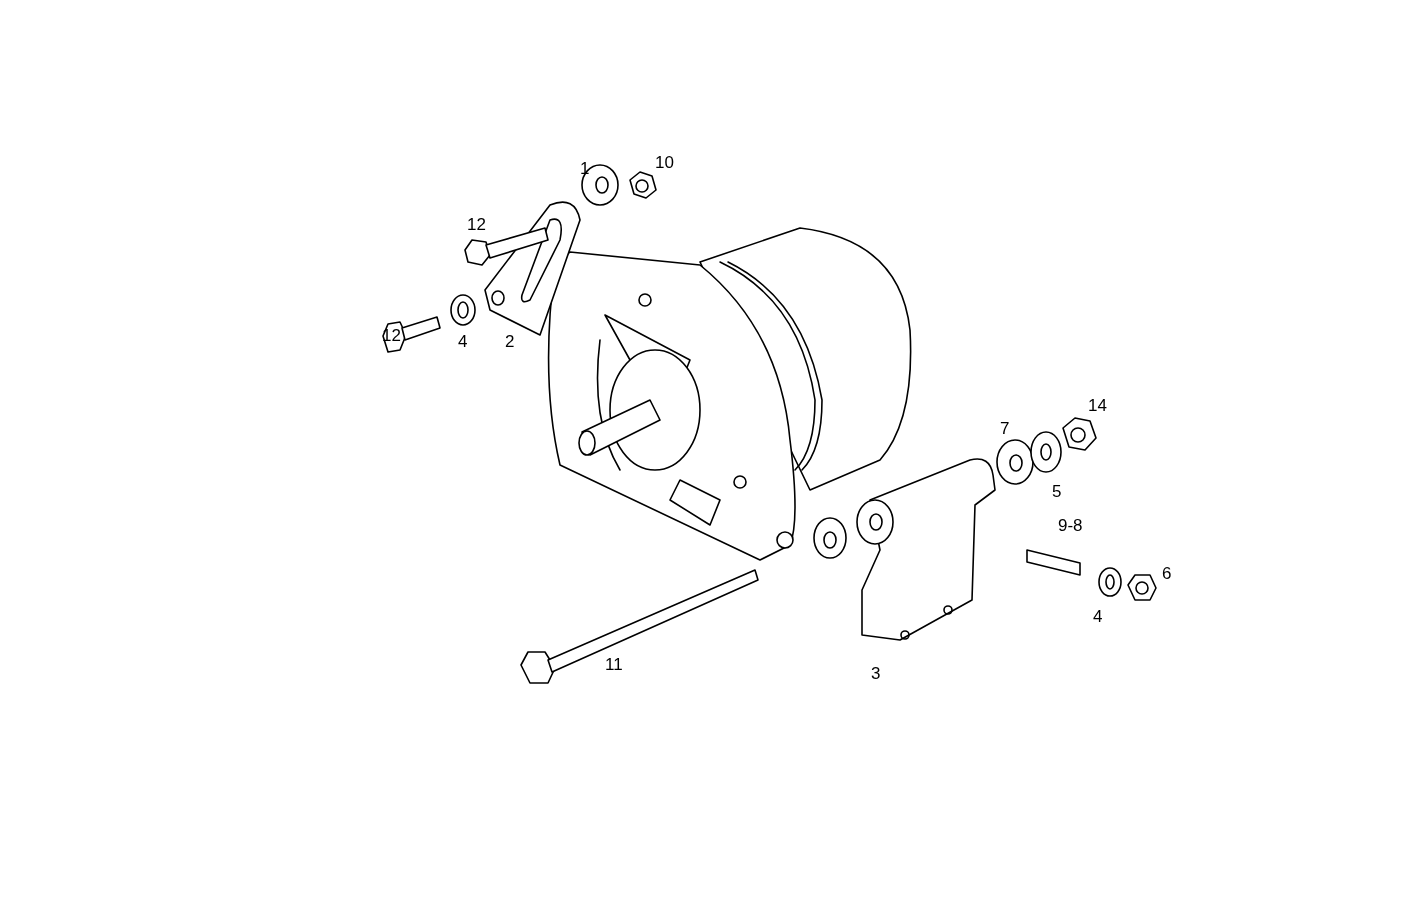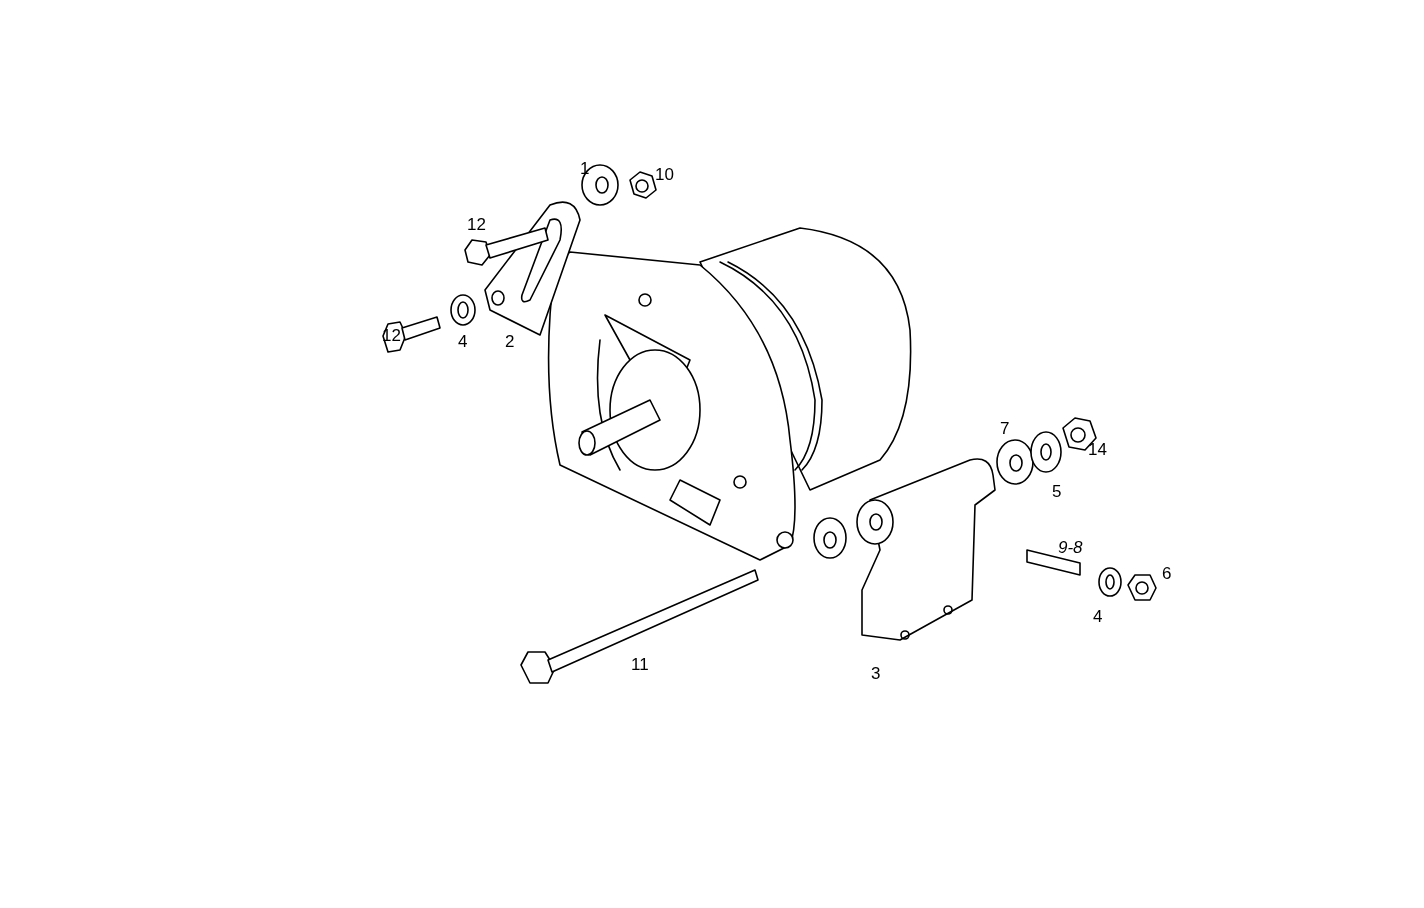--- a/index.html
+++ b/index.html
@@ -69,26 +69,26 @@
   <path class="fl" d="M1027 550 L1080 563 L1080 575 L1027 562 Z"></path>
 
   <ellipse class="fl" cx="1110" cy="582" rx="11" ry="14"></ellipse>
   <ellipse class="ln" cx="1110" cy="582" rx="4" ry="7"></ellipse>
   <polygon class="fl" points="1128,585 1135,575 1150,575 1156,588 1150,600 1135,600"></polygon>
   <circle class="ln" cx="1142" cy="588" r="6"></circle>
 </svg>
 
 <div id="labels">
     <div class="lbl" style="left: 580px; top: 160px;">1</div>
-    <div class="lbl" style="left: 655px; top: 166px;">10</div>
+    <div class="lbl" style="left: 655px; top: 154px;">10</div>
     <div class="lbl" style="left: 467px; top: 216px;">12</div>
     <div class="lbl" style="left: 382px; top: 300px; margin-top: 27px;">12</div>
     <div class="lbl" style="left: 458px; top: 333px;">4</div>
     <div class="lbl" style="left: 505px; top: 333px;">2</div>
     <div class="lbl" style="left: 1000px; top: 420px;">7</div>
-    <div class="lbl" style="left: 1088px; top: 397px; margin-top: 44px;">14</div>
+    <div class="lbl" style="left: 1088px; top: 397px;">14</div>
     <div class="lbl" style="left: 1052px; top: 483px;">5</div>
-    <div class="lbl" style="left: 1058px; top: 539px; font-style: italic;">9-8</div>
+    <div class="lbl" style="left: 1058px; top: 517px;">9-8</div>
     <div class="lbl" style="left: 1162px; top: 565px;">6</div>
     <div class="lbl" style="left: 1093px; top: 608px;">4</div>
-    <div class="lbl" style="left: 605px; top: 656px; margin-left: 26px;">11</div>
+    <div class="lbl" style="left: 605px; top: 656px;">11</div>
     <div class="lbl" style="left: 871px; top: 665px;">3</div>
   </div>
 
 </body></html>

